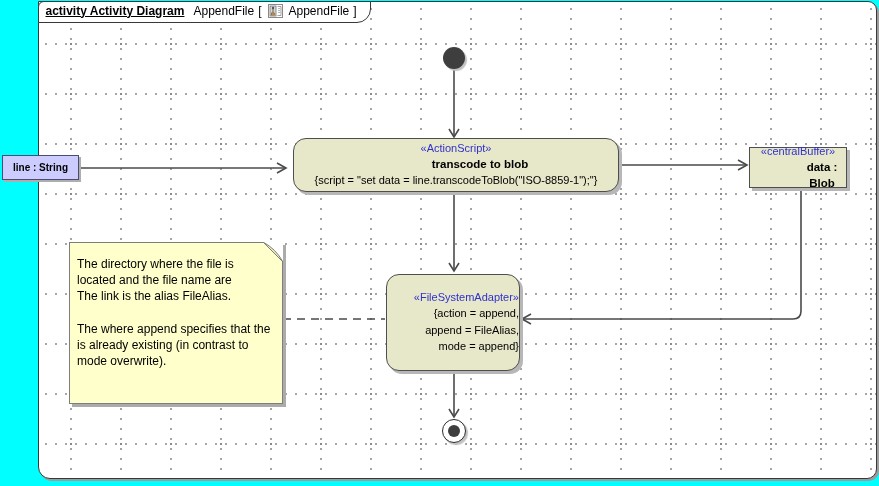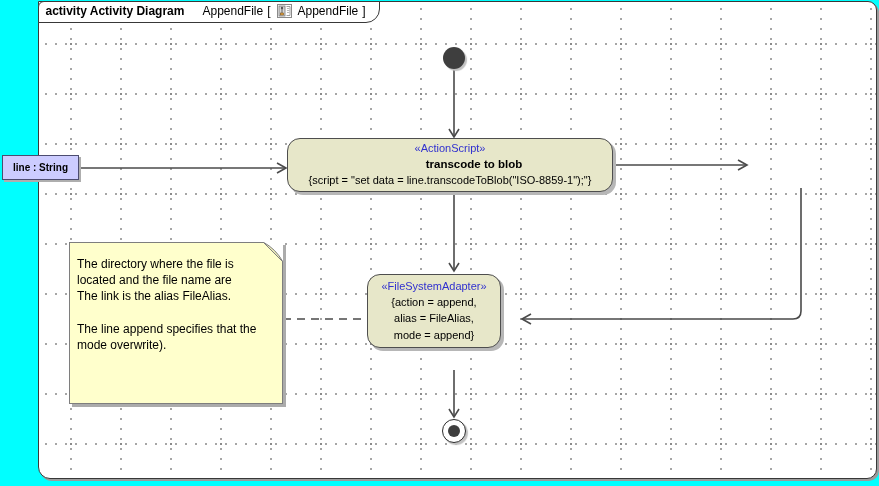--- a/index.html
+++ b/index.html
@@ -29,38 +29,38 @@
   .tab {
     position:absolute; left:-1.5px; top:-1.5px; height:22px;
     box-sizing:border-box;
     border:1.5px solid #383838;
     border-radius:6px 0 14px 0;
     background:#ffffff;
     display:flex; align-items:center;
     padding:0 13px 2px 7px; gap:4px;
     font-size:12px; white-space:nowrap;
   }
-  .tab-kind { font-weight:bold; margin-right:14px; }
+  .tab-kind { font-weight:bold; margin-right:5px;text-decoration:underline; }
   .tab-icon { display:inline-flex; margin:0 2px; }
   
   .stereo { color:#3030cf; font-size:11px; line-height:15px; }
   .aname  { font-weight:bold; font-size:11.5px; line-height:16px;padding-left:48px; }
   .aprops { font-size:11px; line-height:16.5px; }
   
   .action {
     position:absolute; box-sizing:border-box;
     background:#e7e7c9;
     border:1.4px solid #4e4e4e;
     border-radius:13px;
     box-shadow:3px 3px 0 #b7b7b7;
     display:flex; flex-direction:column; align-items:center; justify-content:center;
     text-align:center;
   }
-  .action1 { left:248px; top:136px; width:326px; height:54px; }
-  .action2 { left:328px; top:272px; width:134px; height:74px; }
+  .action1 { left:254px; top:136px; width:326px; height:54px; }
+  .action2 { left:347px; top:272px; width:134px; height:97px;align-items:flex-end; }
   
   .buffer {
     position:absolute; left:710px; top:145px; width:98px; height:41px;
     box-sizing:border-box;
     background:#e7e7c9;
     border:1.4px solid #4e4e4e;
     box-shadow:3px 3px 0 #b7b7b7;
     display:flex; flex-direction:column; align-items:center; justify-content:center;
     text-align:center;
   }
@@ -169,39 +169,44 @@
     <div class="initial"></div>
 
     <div class="action action1">
       <div class="stereo">«ActionScript»</div>
       <div class="aname">transcode to blob</div>
       <div class="aprops">{script = "set data = line.transcodeToBlob("ISO-8859-1");"}</div>
     </div>
 
     <div class="pin">line : String</div>
 
+    <div class="buffer">
+      <div class="stereo">«centralBuffer»</div>
+      <div class="aname">data : Blob</div>
+    </div>
 
     <div class="action action2">
       <div class="stereo">«FileSystemAdapter»</div>
       <div class="aprops">{action = append,</div>
-      <div class="aprops">alias = FileAlias,</div>
+      <div class="aprops">append = FileAlias,</div>
       <div class="aprops">mode = append}</div>
     </div>
 
     <div class="note">
       <svg class="note-fold" width="20" height="20" viewBox="0 0 20 20">
         <polygon points="0,0 20,0 20,20" fill="#ffffff"></polygon>
         <path d="M0 0 Q13 7 20 20 L0 0 Z" fill="#eeeebb" stroke="#7e7e7e" stroke-width="1"></path>
         <path d="M0 0 L20 20" stroke="#7e7e7e" stroke-width="1"></path>
       </svg>
       <div class="nline"><span>The directory where the file is</span></div>
       <div class="nline"><span>located and the file name are</span></div>
       <div class="nline"><span>The link is the alias </span><b>FileAlias</b><span>.</span></div>
       <div class="nblank"></div>
-      <div class="nline"><span>The line </span><b>append</b><span> specifies that the</span></div>
+      <div class="nline"><span>The where </span><b>append</b><span> specifies that the</span></div>
+      <div class="nline"><span>is already existing (in contrast to</span></div>
       <div class="nline"><span>mode </span><b>overwrite</b><span>).</span></div>
     </div>
 
     <div class="final">
       <div class="final-inner"></div>
     </div>
 
   </div>
 </div>
 

